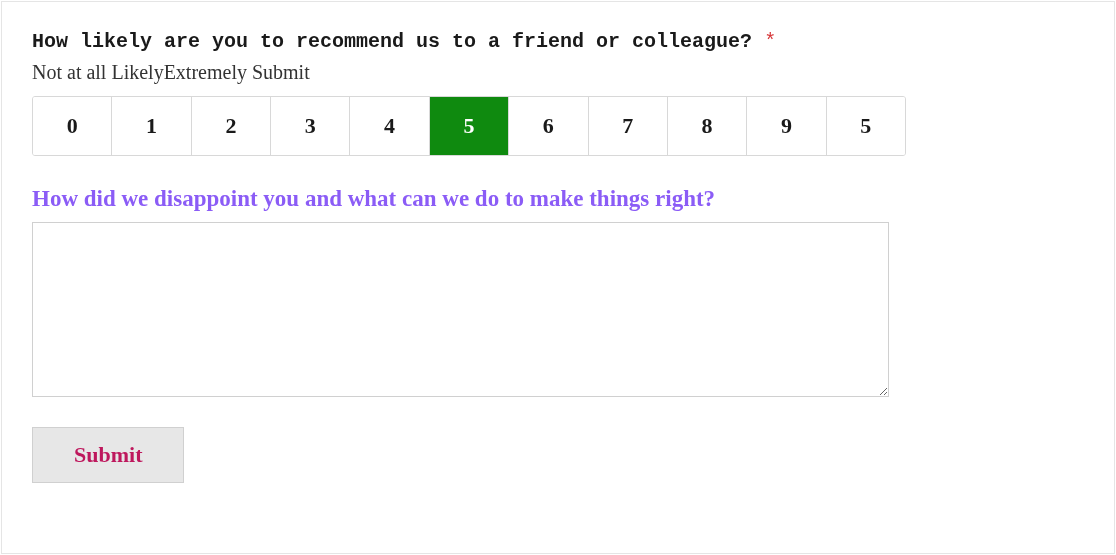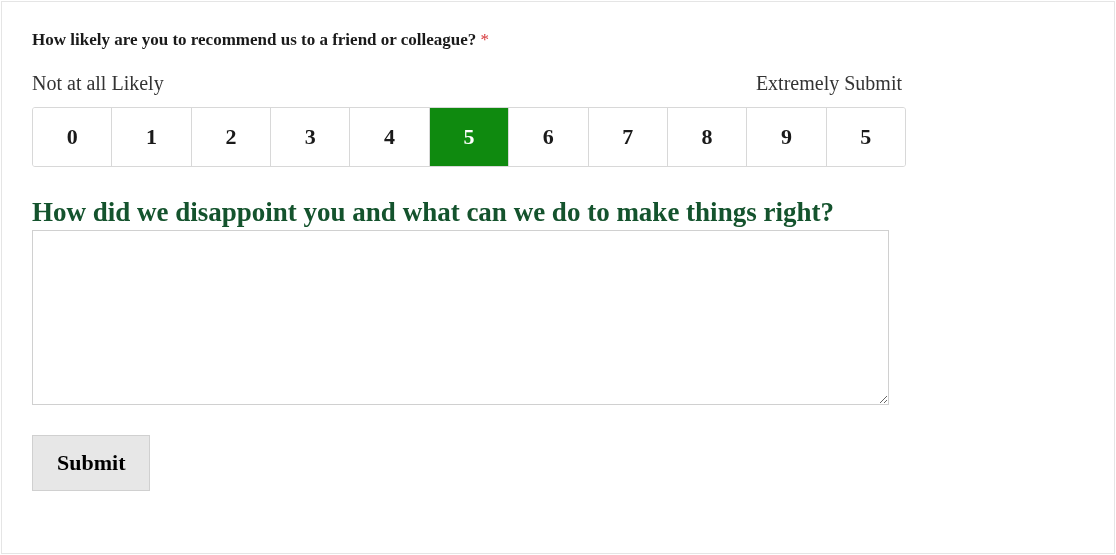--- a/index.html
+++ b/index.html
@@ -14,32 +14,32 @@
     }
     .form-container {
       border: 1px solid #e5e5e5;
       width: 1114px;
       height: 553px;
       margin: 1px;
       padding: 28px 30px;
       position: relative;
     }
     .question-title {
-      font-size: 17px;
+      font-size: 20px;
       font-weight: bold;
       color: #1a1a1a;
-      margin-bottom: 22px;
+      margin-bottom: 8px;
+      font-family: Liberation Mono, monospace;
     }
     .required-mark {
       color: #d63638;
       font-weight: normal;
     }
     .scale-labels {
       display: flex;
-      justify-content: space-between;
       font-size: 20px;
       color: #333;
       margin-bottom: 12px;
       width: 870px;
     }
     .scale-container {
       display: flex;
       width: 874px;
       border: 1px solid #d8d8d8;
       border-radius: 3px;
@@ -59,44 +59,44 @@
       user-select: none;
     }
     .scale-item:last-child {
       border-right: none;
     }
     .scale-item.selected {
       background: #0f8a0f;
       color: #fff;
     }
     .followup-title {
-      font-size: 27px;
+      font-size: 23px;
       font-weight: bold;
-      color: #14532d;
-      margin-bottom: 2px;
+      color: #8b5cf6;
+      margin-bottom: 10px;
     }
     .feedback-textarea {
       width: 857px;
       height: 175px;
       border: 1px solid #d0d0d0;
       font-family: Georgia, serif;
       font-size: 18px;
       padding: 10px;
       resize: both;
       display: block;
       margin-bottom: 30px;
     }
     .submit-button {
       background: #e7e7e7;
       border: 1px solid #d0d0d0;
-      padding: 14px 24px;
+      padding: 14px 41px;
       font-family: Georgia, serif;
       font-size: 22px;
       font-weight: bold;
-      color: #000000;
+      color: #be185d;
       cursor: pointer;
     }
   </style>
 </head>
 <body>
 
 <div class="form-container">
 
   <div class="question-title">
     <span>How likely are you to recommend us to a friend or colleague?</span>

